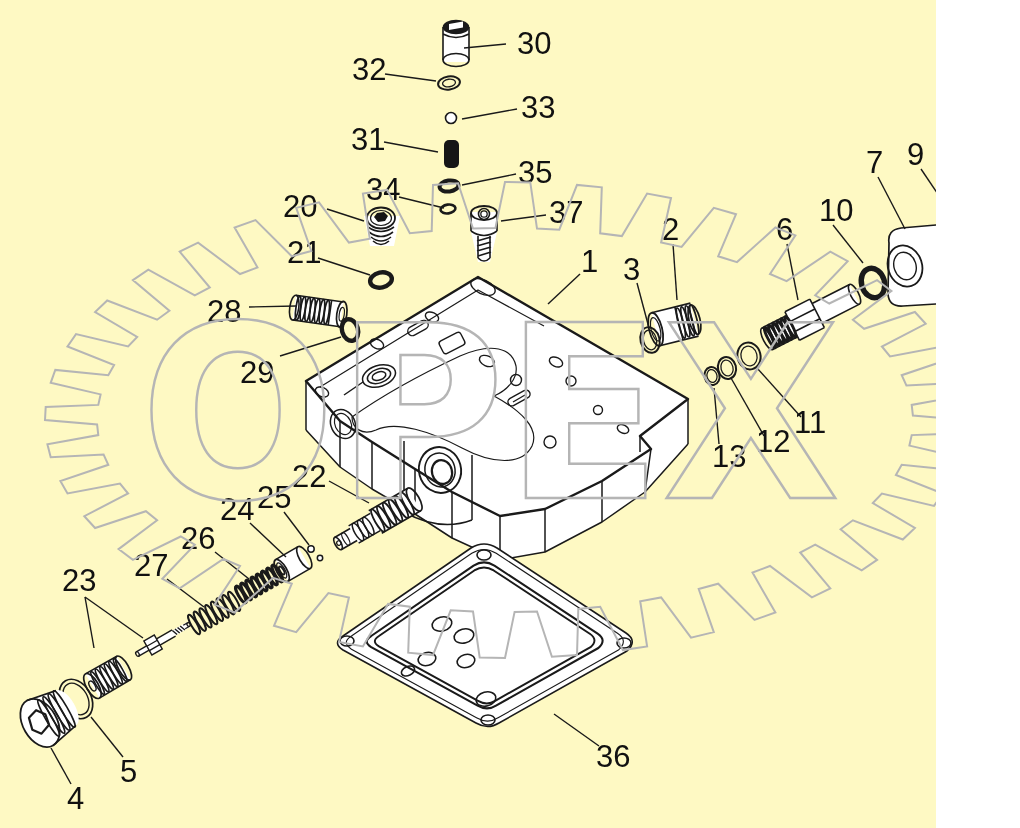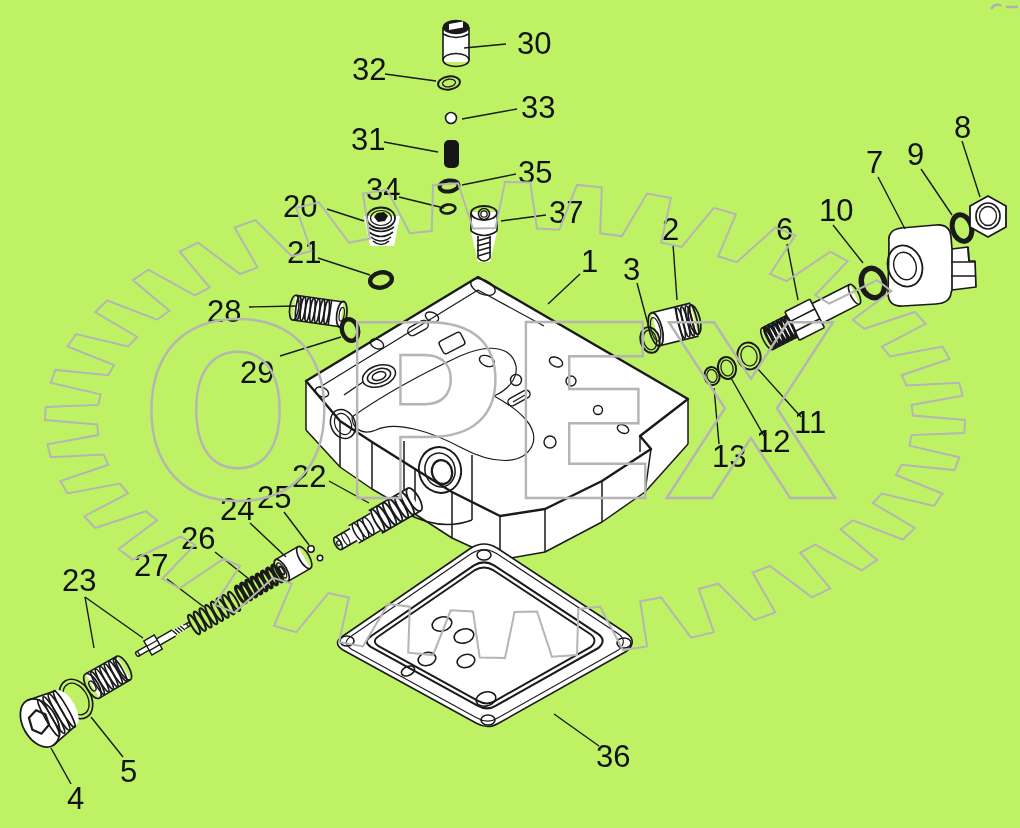--- a/index.html
+++ b/index.html
@@ -1,16 +1,16 @@
 <!DOCTYPE html>
 <html><head>
 <meta charset="utf-8">
 <style>
   html,body{margin:0;padding:0;background:#fff;}
-  .stage{position:relative;width:1020px;height:828px;background:#bef264;overflow:hidden;
+  .stage{position:relative;width:936px;height:828px;background:#fef9c3;overflow:hidden;
          font-family:"Liberation Sans",sans-serif;}
   svg{position:absolute;left:0;top:0;}
   text.callout{font-family:"Liberation Sans",sans-serif;font-size:31px;fill:#111;}
 </style>
 </head>
 <body>
 
 <div class="stage">
 <svg width="1020" height="828" viewBox="0 0 1020 828">
 

